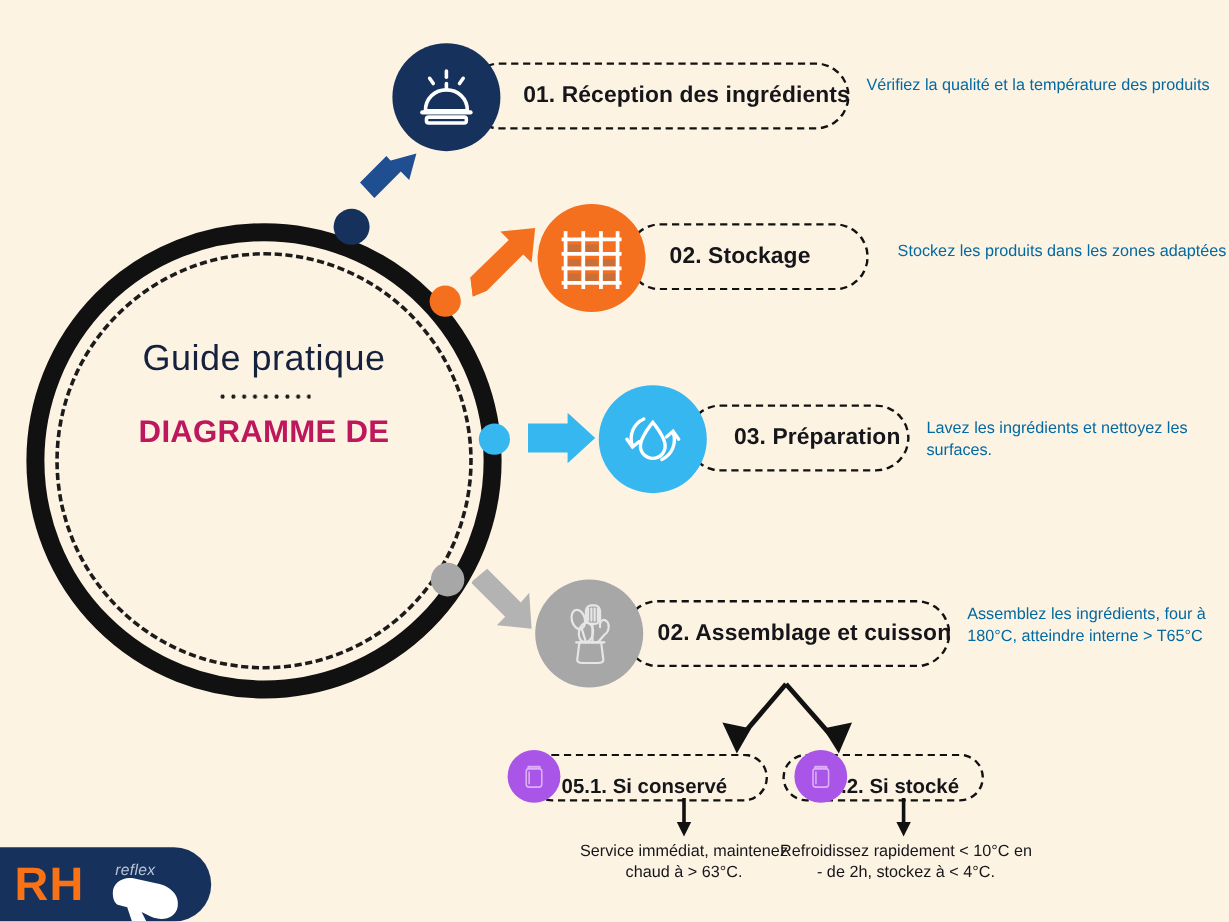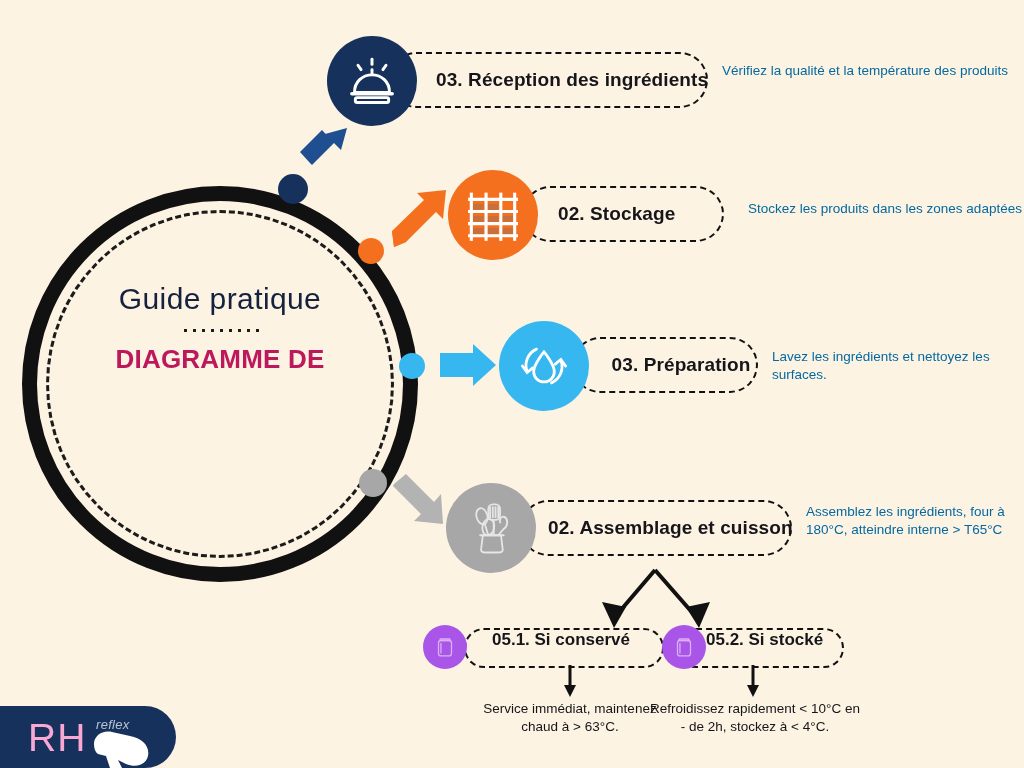--- a/index.html
+++ b/index.html
@@ -95,23 +95,22 @@
     line-height: 1.35;
     color: #0369a1;
     font-weight: 400;
   }
 
   
   .branch-pill {
     position: absolute;
     border: 2.5px dashed #111111;
     border-radius: 30px;
-    display: flex; align-items: flex-start;
+    display: flex; align-items: flex-end;
     z-index: 2;
-    margin-left: 24px;
   }
   .branch-label {
     font-size: 17px; font-weight: 700; color: #15151a; white-space: nowrap;
   }
   .branch-note {
     position: absolute;
     text-align: center;
     font-size: 13.5px;
     line-height: 1.35;
     color: #15151a;
@@ -121,25 +120,25 @@
   #logo {
     position: absolute;
     left: 0; top: 706px;
     width: 176px; height: 62px;
     background: #16325c;
     border-top-right-radius: 34px;
     border-bottom-right-radius: 34px;
     display: flex; align-items: center;
   }
   .logo-rh {
-    color: #f9a8d4;
+    color: #f97316;
     font-size: 39px;
-    font-weight: 400;
+    font-weight: 700;
     letter-spacing: 1px;
-    margin-left: 28px;
+    margin-left: 12px;
     line-height: 1;
   }
   .logo-reflex {
     position: absolute;
     left: 96px; top: 11px;
     font-size: 13px;
     color: #b9c4d6;
     font-style: italic;
     letter-spacing: .3px;
   }
@@ -200,21 +199,21 @@
       <path d="M570,697 L564,685 L576,685 Z" fill="#111111"></path>
     </g>
     <g>
       <line x1="753" y1="665" x2="753" y2="690" stroke="#111111" stroke-width="3"></line>
       <path d="M753,697 L747,685 L759,685 Z" fill="#111111"></path>
     </g>
   </svg>
 
   <div class="step">
     <div class="pill" style="left:388px; top:52px; width:320px; height:56px; padding-left:46px;">
-      <span class="pill-label">03. Réception des ingrédients</span>
+      <span class="pill-label">01. Réception des ingrédients</span>
     </div>
     <div class="step-icon" style="left:327px; top:36px; width:90px; height:90px; background:#16325c;">
       <svg width="56" height="56" viewBox="0 0 64 64">
         <g stroke="#ffffff" stroke-width="3.4" fill="none" stroke-linecap="round">
           <line x1="32" y1="7" x2="32" y2="13"></line>
           <line x1="16" y1="14" x2="19.5" y2="19"></line>
           <line x1="48" y1="14" x2="44.5" y2="19"></line>
           <line x1="32" y1="19" x2="32" y2="24"></line>
           <path d="M12,45 C12,33 21,25 32,25 C43,25 52,33 52,45 Z" fill="none"></path>
           <line x1="9" y1="46.5" x2="55" y2="46.5" stroke-width="4"></line>

